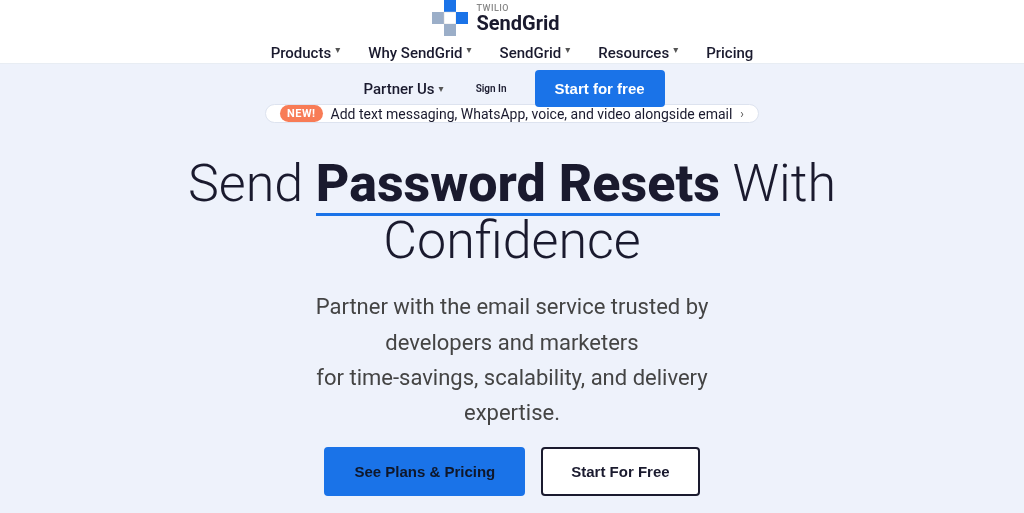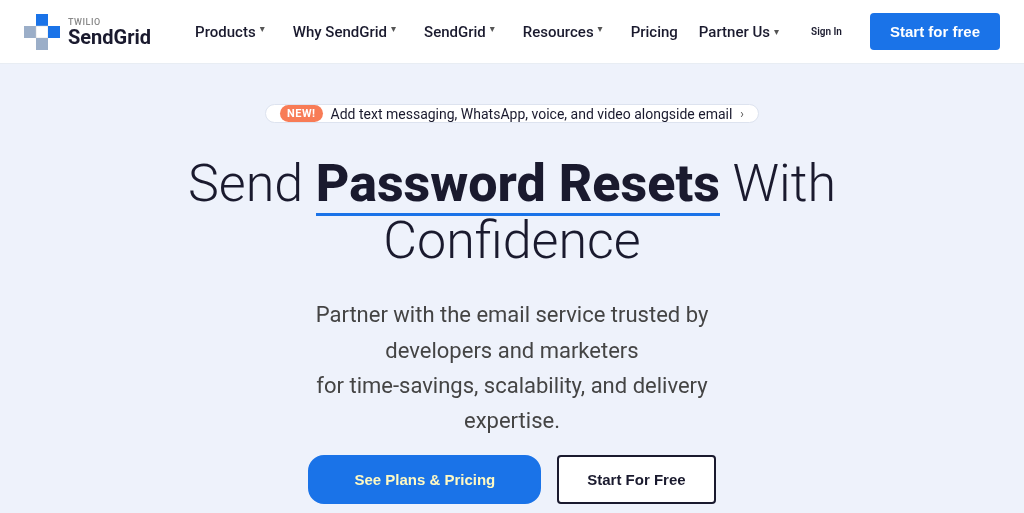--- a/index.html
+++ b/index.html
@@ -19,20 +19,21 @@
     
     .navbar {
       background: #ffffff;
       height: 64px;
       display: flex;
       align-items: center;
       padding: 0 24px;
       border-bottom: 1px solid #e8edf3;
       position: relative;
       z-index: 10;
+      flex-direction: column;
     }
 
     .navbar-logo {
       display: flex;
       align-items: center;
       gap: 8px;
       margin-right: 32px;
       text-decoration: none;
     }
 
@@ -168,21 +169,20 @@
       font-size: 12px;
       color: #555;
     }
 
     
     .hero-headline {
       font-size: 52px;
       color: #1a1a2e;
       font-weight: 300;
       line-height: 1.1;
-      margin-bottom: 8px;
       max-width: 800px;
     }
 
     .hero-headline strong {
       font-weight: 800;
       position: relative;
       display: inline-block;
     }
 
     .hero-headline strong::after {
@@ -206,25 +206,25 @@
 
     
     .hero-buttons {
       display: flex;
       gap: 16px;
       align-items: center;
     }
 
     .btn-primary {
       background: #1a73e8;
-      color: #fef9c3;
+      color: #0f172a;
       font-size: 15px;
       font-weight: 600;
-      padding: 14px 44px;
-      border-radius: 16px;
+      padding: 14px 28px;
+      border-radius: 4px;
       border: 2px solid #1a73e8;
       cursor: pointer;
     }
 
     .btn-secondary {
       background: #fff;
       color: #1a1a2e;
       font-size: 15px;
       font-weight: 600;
       padding: 14px 28px;

